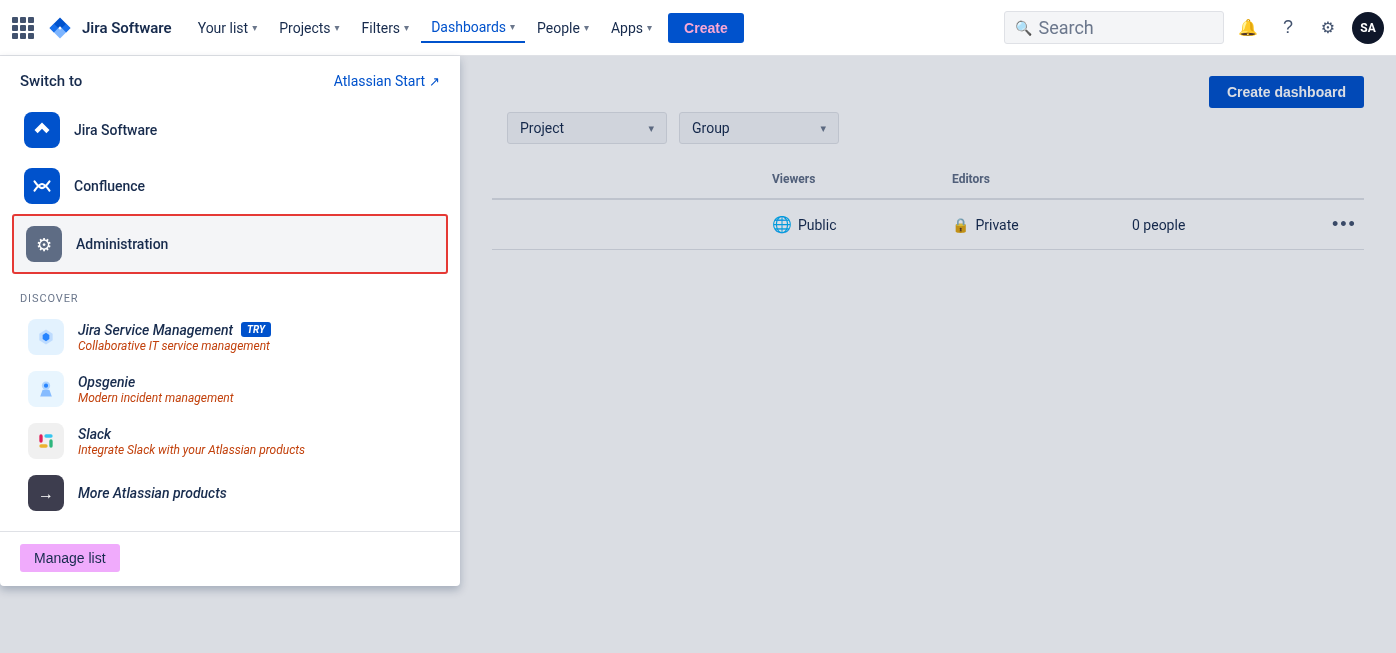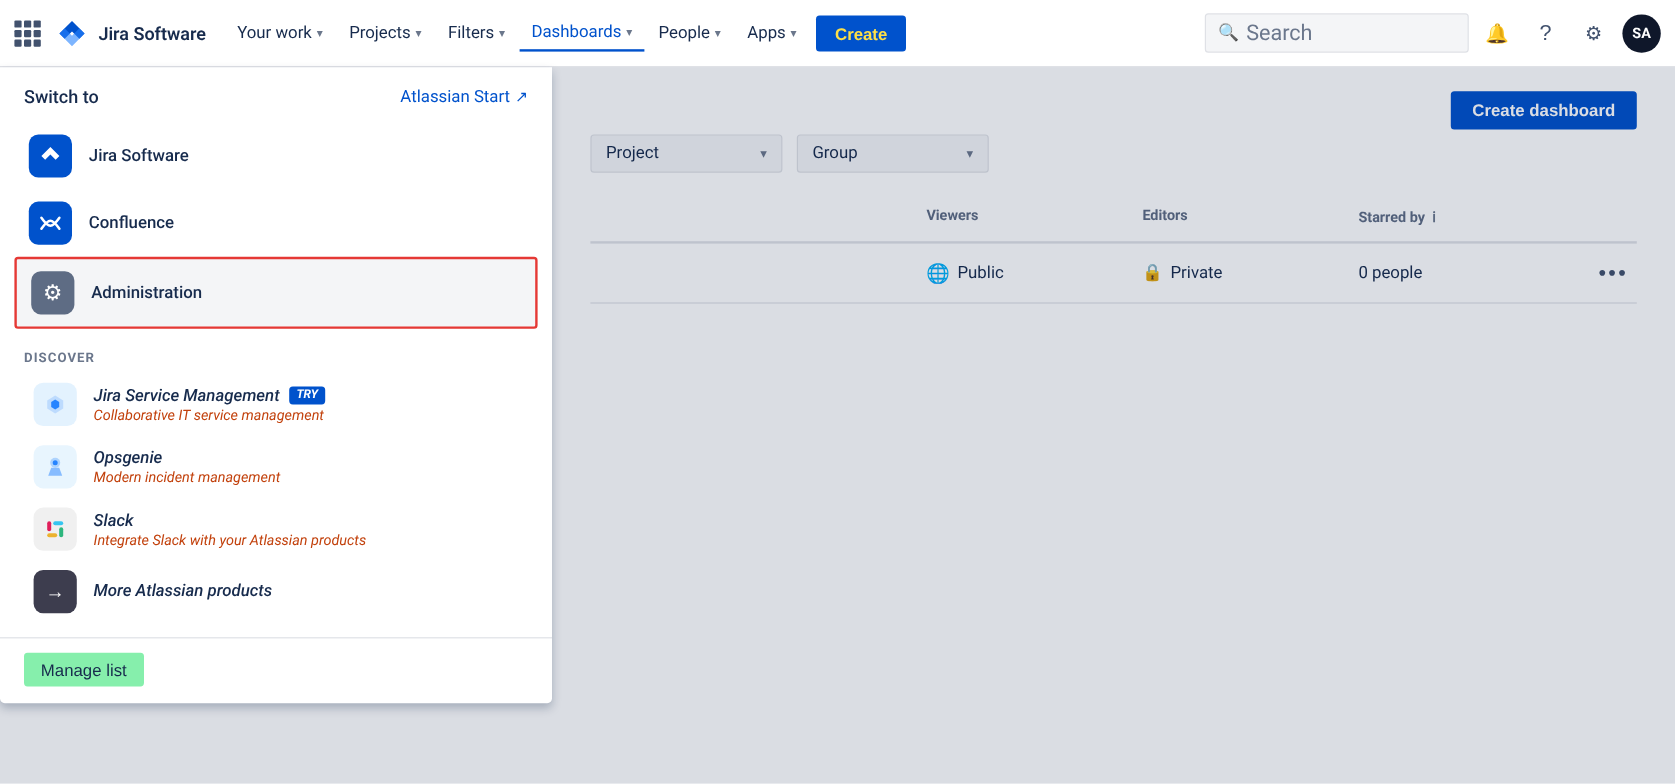--- a/index.html
+++ b/index.html
@@ -48,21 +48,21 @@
       cursor: pointer;
       font-size: 14px;
       color: #172b4d;
       white-space: nowrap;
       font-weight: 400;
     }
     .nav-item.active { color: #0052cc; border-bottom: 2px solid #0052cc; border-radius: 0; }
     .nav-item .chevron { font-size: 10px; color: #6b778c; }
     .nav-create-btn {
       background: #0052cc;
-      color: #fde047;
+      color: #f9a8d4;
       border: none;
       border-radius: 3px;
       padding: 7px 16px;
       font-size: 14px;
       font-weight: 600;
       cursor: pointer;
       margin-left: 4px;
     }
     .nav-right {
       display: flex;
@@ -208,21 +208,21 @@
       font-size: 14px;
       font-weight: 500;
       color: #172b4d;
     }
 
     .discover-section {
       padding: 8px 12px 4px 20px;
     }
     .discover-label {
       font-size: 11px;
-      font-weight: 700;
+      font-weight: 400;
       color: #6b778c;
       letter-spacing: 0.08em;
       text-transform: uppercase;
       padding: 6px 0;
     }
     .discover-items { padding: 0 0 4px 0; }
     .discover-item {
       display: flex;
       align-items: center;
       gap: 14px;
@@ -269,21 +269,21 @@
     }
 
     .panel-footer {
       padding: 12px 20px 14px 20px;
       border-top: 1px solid #dfe1e6;
       margin-top: 4px;
     }
     .manage-list-btn {
       display: inline-block;
       padding: 6px 14px;
-      background: #86efac;
+      background: #f0abfc;
       border: none;
       border-radius: 3px;
       font-size: 14px;
       font-weight: 500;
       color: #172b4d;
       cursor: pointer;
     }
 
     
     .dashboard-area {
@@ -301,20 +301,21 @@
       border-radius: 3px;
       padding: 8px 18px;
       font-size: 14px;
       font-weight: 600;
       cursor: pointer;
     }
     .dashboard-filters {
       display: flex;
       gap: 12px;
       margin-bottom: 16px;
+      margin-left: 15px;
     }
     .filter-select {
       display: flex;
       align-items: center;
       gap: 6px;
       border: 1px solid #dfe1e6;
       border-radius: 3px;
       padding: 7px 12px;
       background: #f4f5f7;
       cursor: pointer;
@@ -385,21 +386,21 @@
     <svg class="nav-logo-icon" viewBox="0 0 32 32" fill="none">
       <rect width="32" height="32" rx="4" fill="#fff"></rect>
       <path d="M16 4L4 16l5 5 7-7 7 7 5-5L16 4z" fill="#0052cc"></path>
       <path d="M16 28l12-12-5-5-7 7-7-7-5 5 12 12z" fill="#2684FF" opacity="0.6"></path>
     </svg>
     <span class="nav-logo-text">Jira Software</span>
   </a>
 
   <div class="nav-items">
     <div class="nav-item">
-      <span>Your work</span>
+      <span>Your list</span>
       <span class="chevron">▾</span>
     </div>
     <div class="nav-item">
       <span>Projects</span>
       <span class="chevron">▾</span>
     </div>
     <div class="nav-item">
       <span>Filters</span>
       <span class="chevron">▾</span>
     </div>
@@ -560,24 +561,20 @@
       <div class="filter-select">
         <span>Group</span>
         <span class="caret">▾</span>
       </div>
     </div>
 
     <div class="table-header">
       <div class="table-header-cell"></div>
       <div class="table-header-cell">Viewers</div>
       <div class="table-header-cell">Editors</div>
-      <div class="table-header-cell">
-        <span>Starred by</span>
-        <span style="font-size:12px;color:#6b778c;margin-left:3px;">ℹ</span>
-      </div>
       <div class="table-header-cell"></div>
     </div>
 
     <div class="table-row">
       <div class="table-cell"></div>
       <div class="table-cell">
         <span class="visibility-icon">🌐</span>
         <span>Public</span>
       </div>
       <div class="table-cell">

